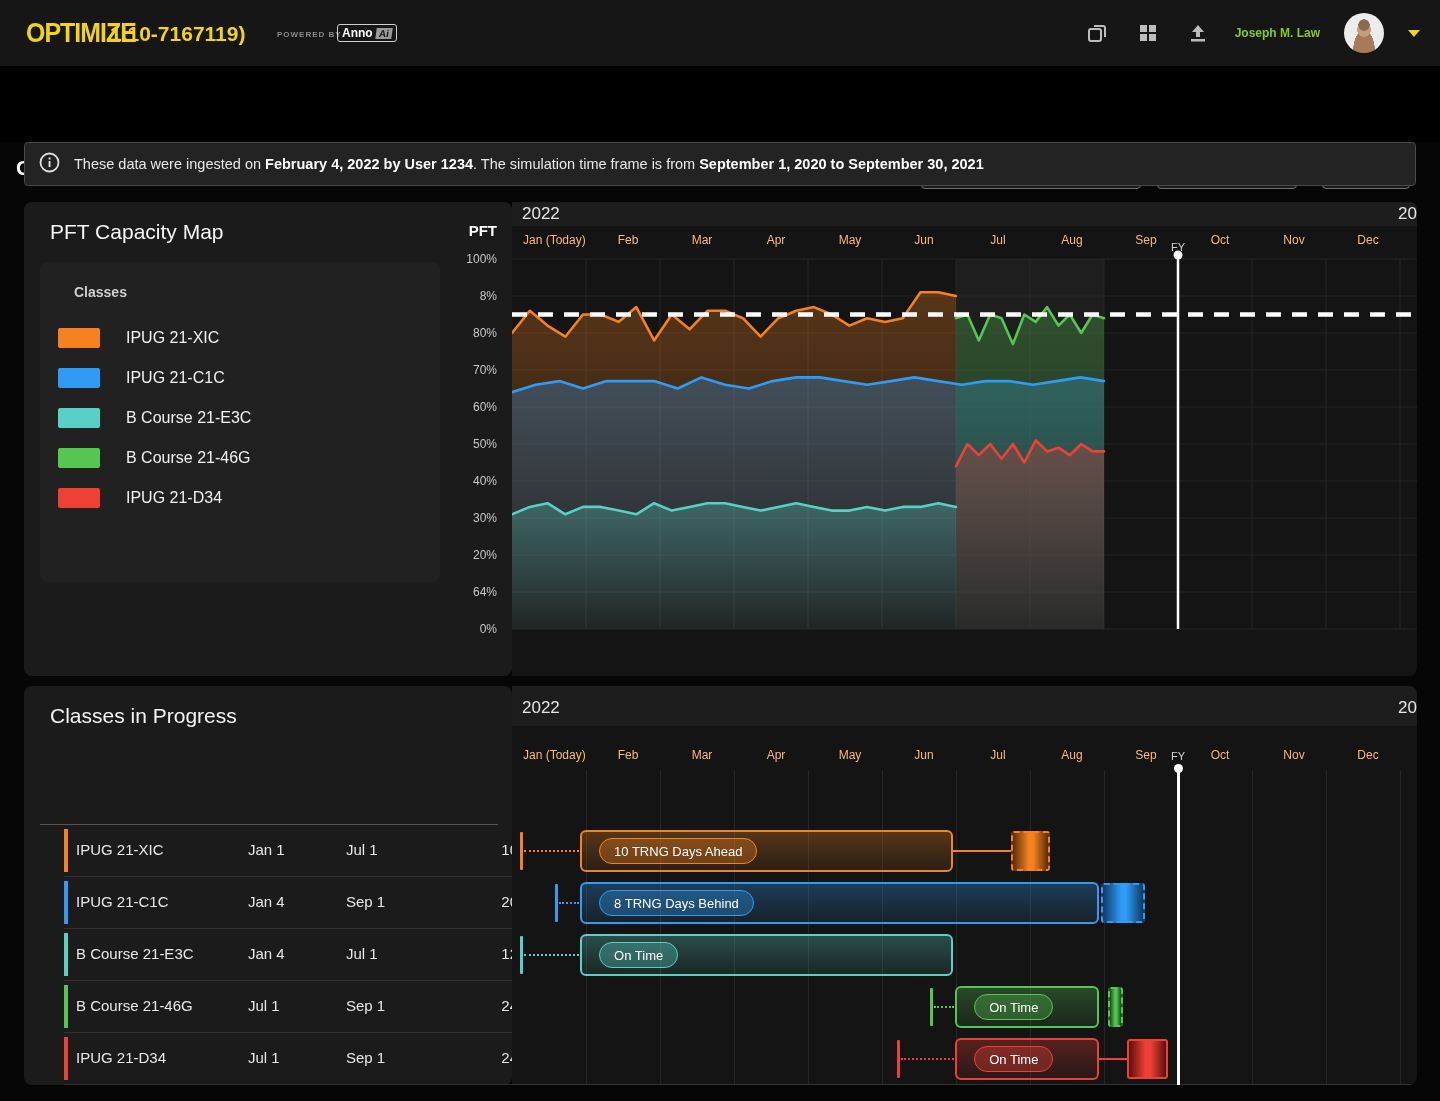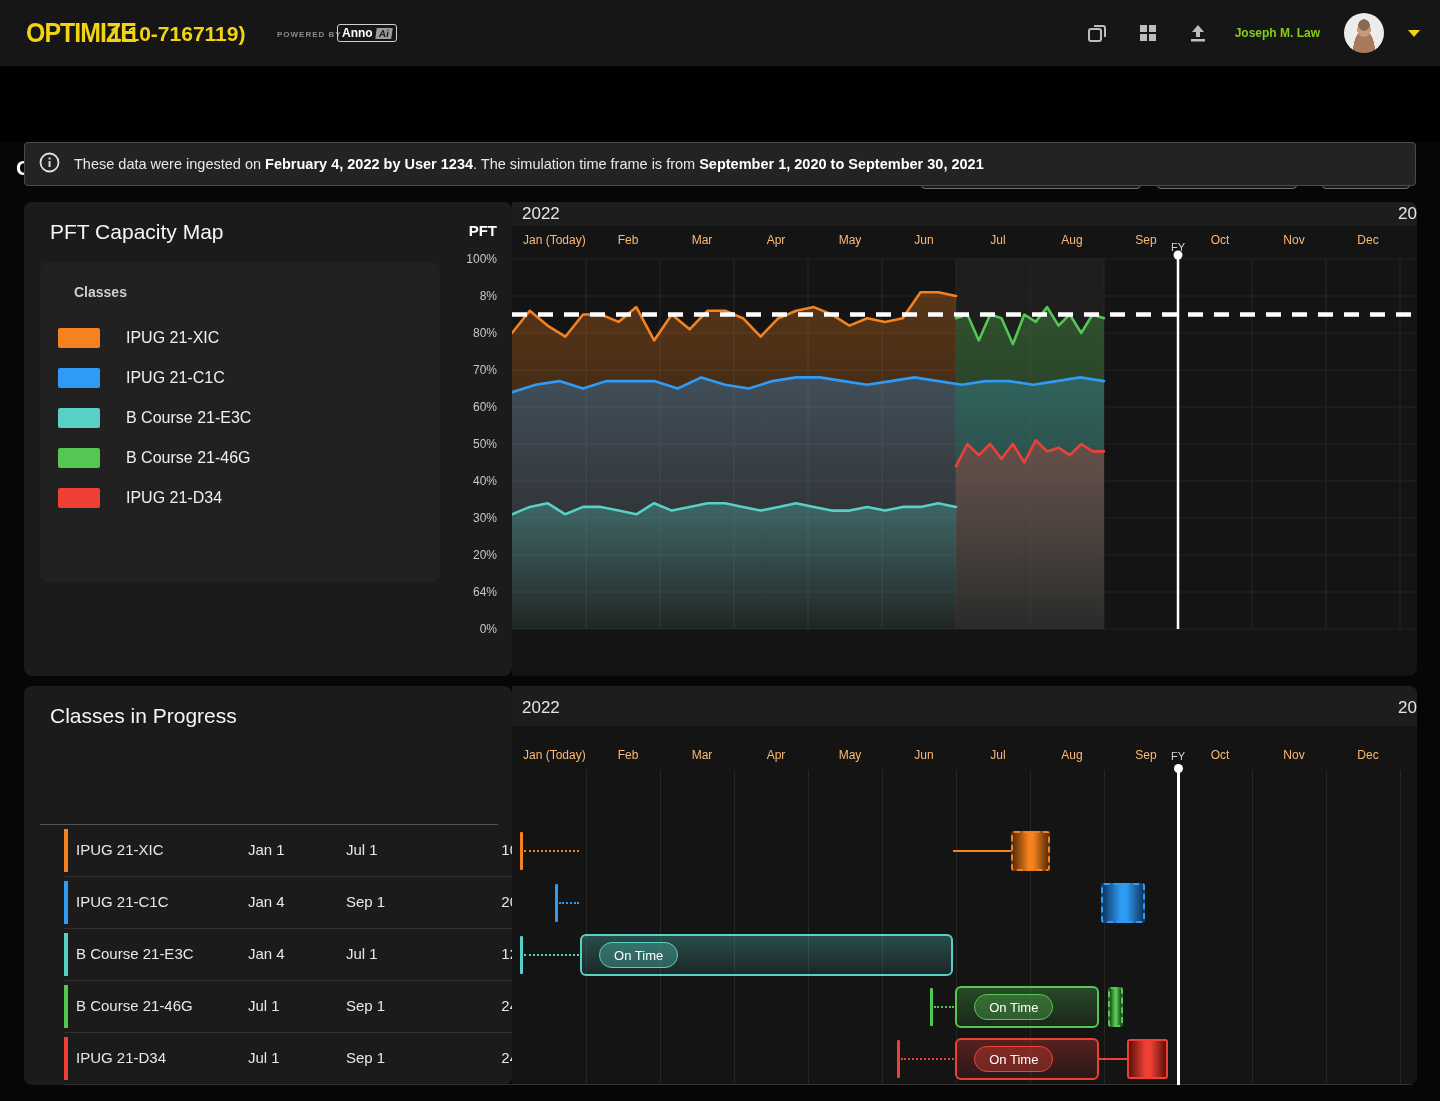--- a/index.html
+++ b/index.html
@@ -412,24 +412,30 @@
         <div class="g-grid" style="left: 592px; top: 84px; height: 315px;"></div>
         <div class="g-grid" style="left: 666px; top: 84px; height: 315px;"></div>
         <div class="g-grid" style="left: 740px; top: 84px; height: 315px;"></div>
         <div class="g-grid" style="left: 814px; top: 84px; height: 315px;"></div>
         <div class="g-grid" style="left: 888px; top: 84px; height: 315px;"></div>
         <div class="g-axis-bottom"></div>
         <div class="fy-line" style="left: 665px; top: 82px; height: 317px;"></div>
         <div class="fy-dot" style="left: 661.5px; top: 78px;"></div>
         <div class="g-tick" style="left: 7.88px; top: 146px; height: 38px; background: rgb(245, 130, 31);"></div>
         <div class="g-lead" style="left: 11.88px; width: 55.2px; top: 163.5px; border-color: rgb(245, 130, 31);"></div>
+        <div class="g-bar" style="left: 68.08px; width: 372.96px; top: 144px; border-color: rgb(245, 130, 31); background: linear-gradient(rgba(245, 130, 31, 0.3), rgba(245, 130, 31, 0.1));">
+          <span class="g-pill" style="border-color: rgb(245, 130, 31); background: rgba(245, 130, 31, 0.32);">10 TRNG Days Ahead</span>
+        </div>
         <div class="g-conn" style="left: 441.04px; width: 57.72px; top: 164px; background: rgb(245, 130, 31);"></div>
         <div class="g-marker" style="left: 498.76px; width: 39.22px; top: 145px; border-style: dashed; border-color: rgb(245, 130, 31); background: linear-gradient(90deg, rgb(90, 46, 6) 0%, rgb(245, 130, 31) 45%, rgb(245, 130, 31) 58%, rgb(90, 46, 6) 100%);"></div>
         <div class="g-tick" style="left: 42.66px; top: 198px; height: 38px; background: rgb(47, 155, 245);"></div>
         <div class="g-lead" style="left: 46.66px; width: 20.42px; top: 215.5px; border-color: rgb(47, 155, 245);"></div>
+        <div class="g-bar" style="left: 68.08px; width: 518.74px; top: 196px; border-color: rgb(47, 155, 245); background: linear-gradient(rgba(47, 155, 245, 0.3), rgba(47, 155, 245, 0.1));">
+          <span class="g-pill" style="border-color: rgb(47, 155, 245); background: rgba(47, 155, 245, 0.32);">8 TRNG Days Behind</span>
+        </div>
         <div class="g-marker" style="left: 589.04px; width: 43.66px; top: 197px; border-style: dashed; border-color: rgb(47, 155, 245); background: linear-gradient(90deg, rgb(14, 58, 102) 0%, rgb(47, 155, 245) 45%, rgb(47, 155, 245) 58%, rgb(14, 58, 102) 100%);"></div>
         <div class="g-tick" style="left: 7.88px; top: 250px; height: 38px; background: rgb(87, 208, 197);"></div>
         <div class="g-lead" style="left: 11.88px; width: 55.2px; top: 267.5px; border-color: rgb(87, 208, 197);"></div>
         <div class="g-bar" style="left: 68.08px; width: 372.96px; top: 248px; border-color: rgb(87, 208, 197); background: linear-gradient(rgba(87, 208, 197, 0.3), rgba(87, 208, 197, 0.1));">
           <span class="g-pill" style="border-color: rgb(87, 208, 197); background: rgba(87, 208, 197, 0.32);">On Time</span>
         </div>
         <div class="g-tick" style="left: 417.84px; top: 302px; height: 38px; background: rgb(86, 198, 83);"></div>
         <div class="g-lead" style="left: 421.84px; width: 20.42px; top: 319.5px; border-color: rgb(86, 198, 83);"></div>
         <div class="g-bar" style="left: 443.26px; width: 143.56px; top: 300px; border-color: rgb(86, 198, 83); background: linear-gradient(rgba(86, 198, 83, 0.3), rgba(86, 198, 83, 0.1));">
           <span class="g-pill" style="border-color: rgb(86, 198, 83); background: rgba(86, 198, 83, 0.32);">On Time</span>

